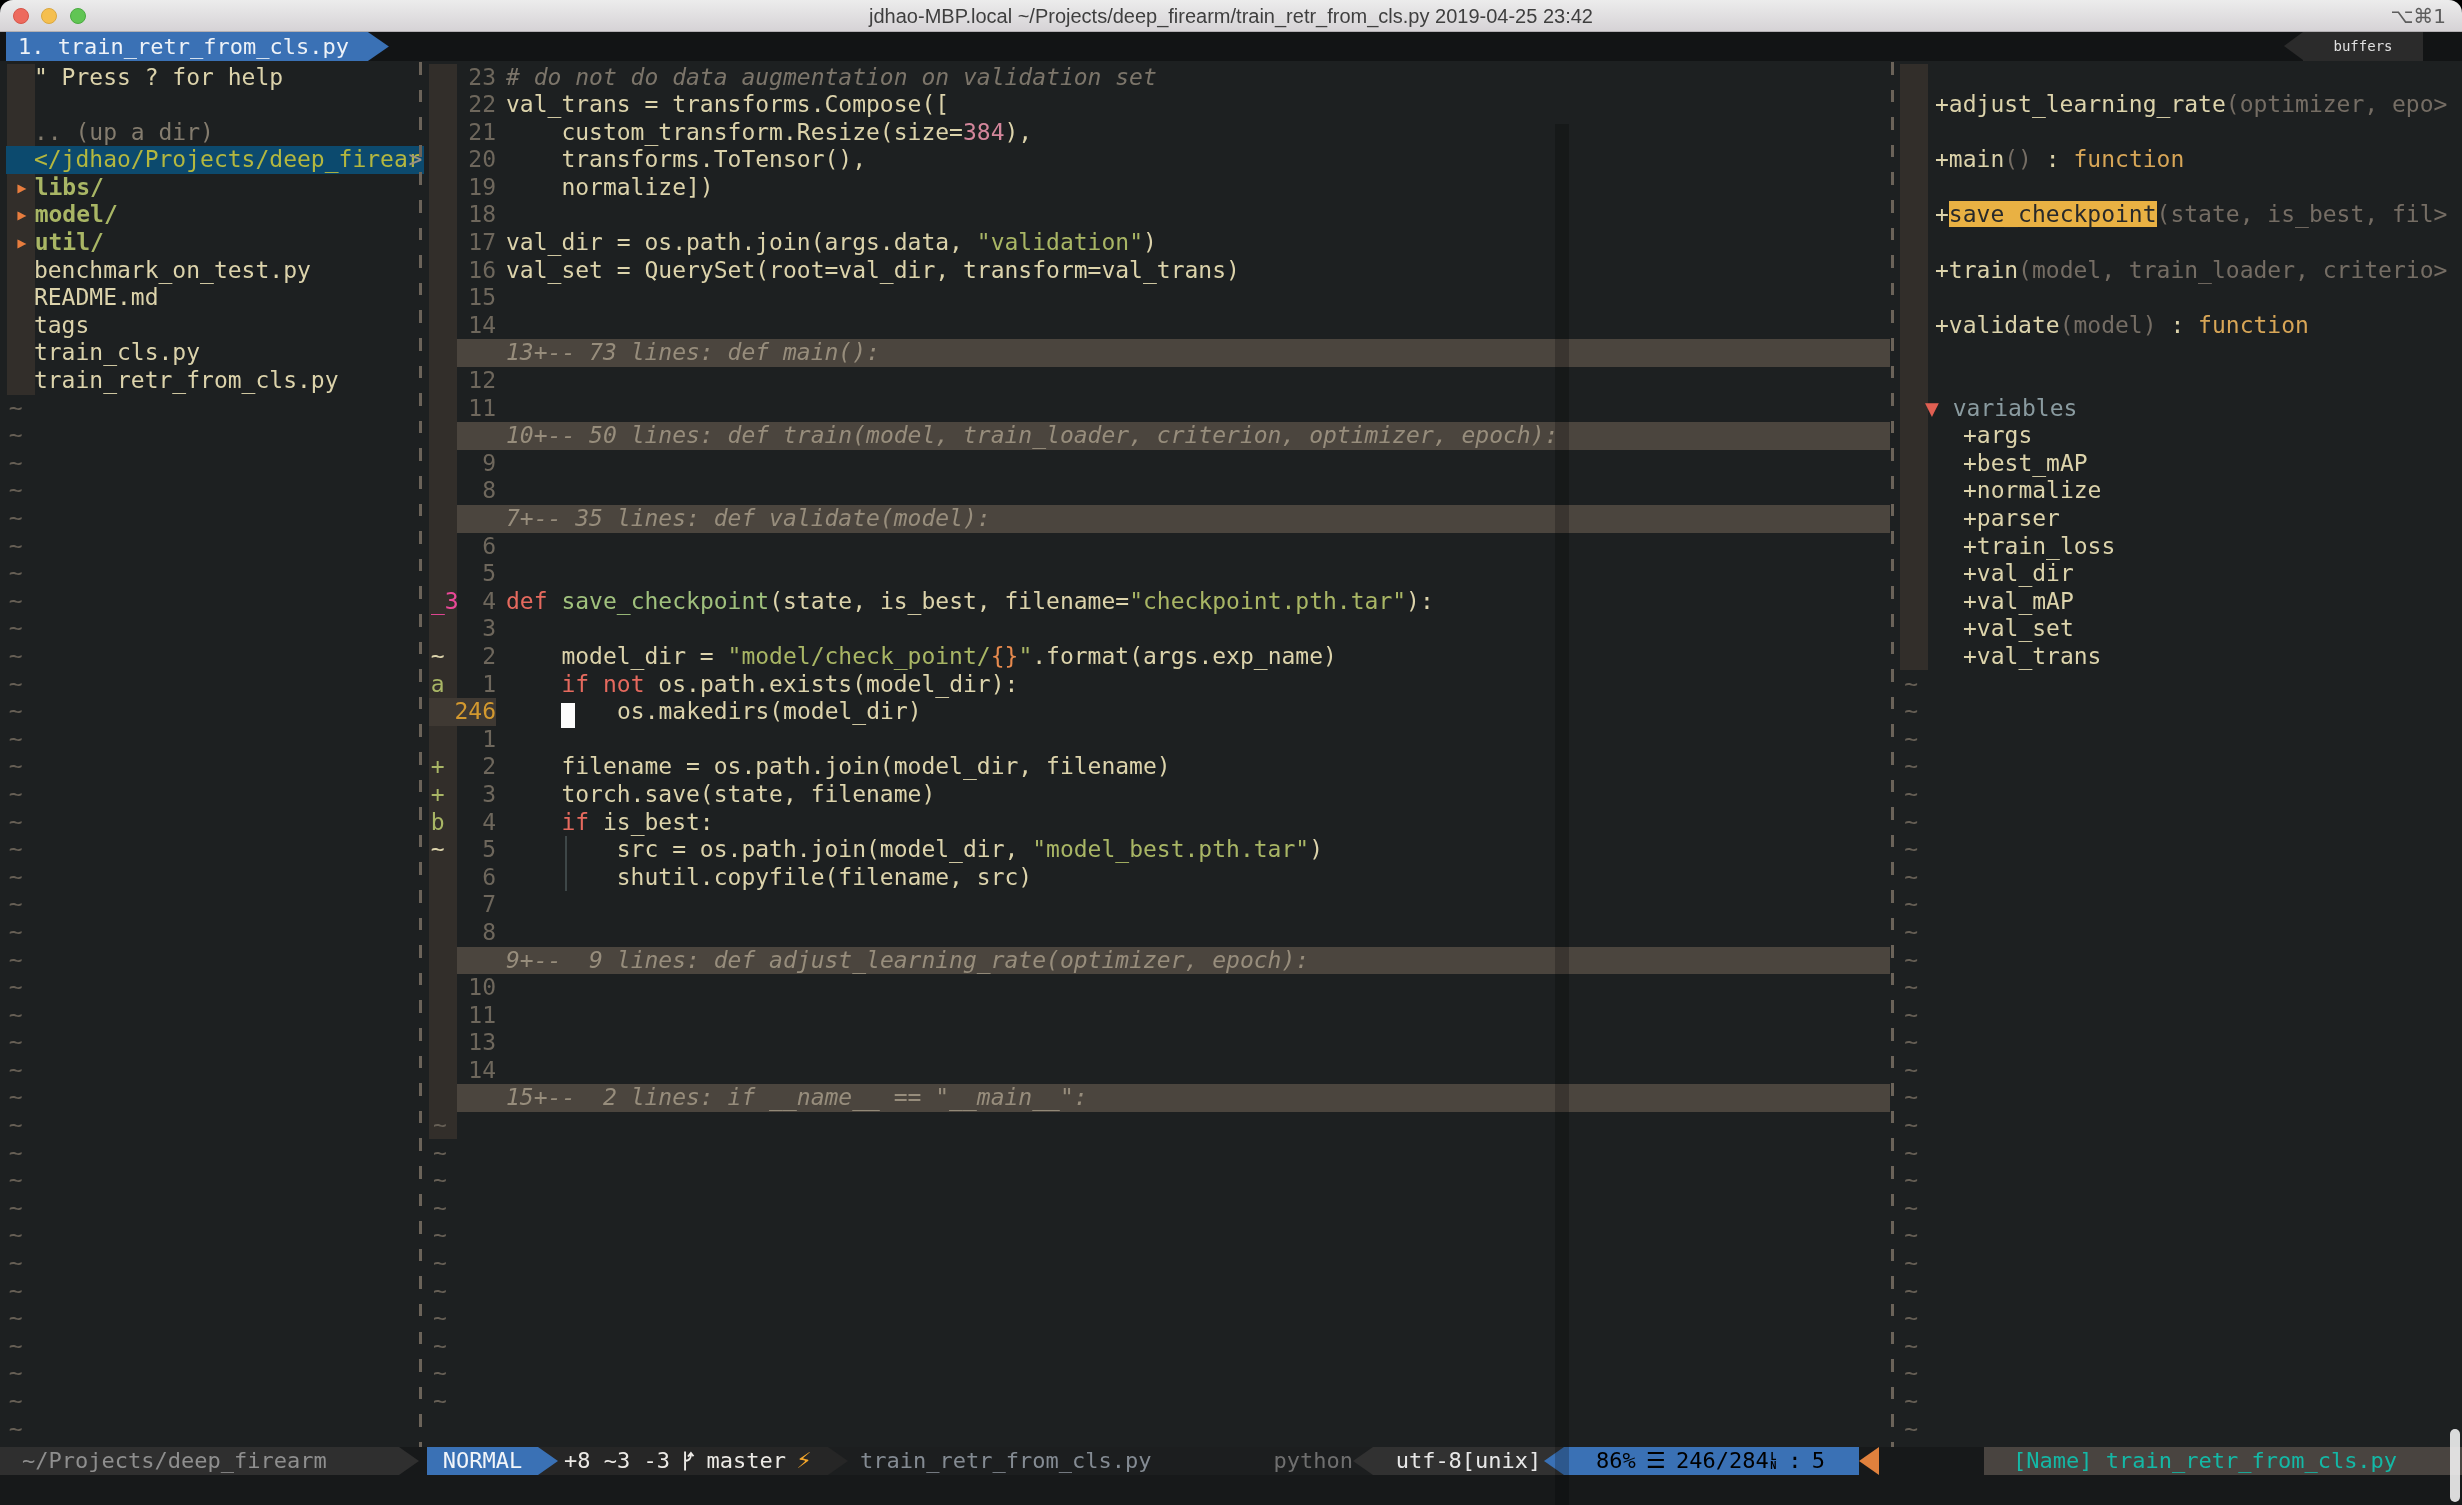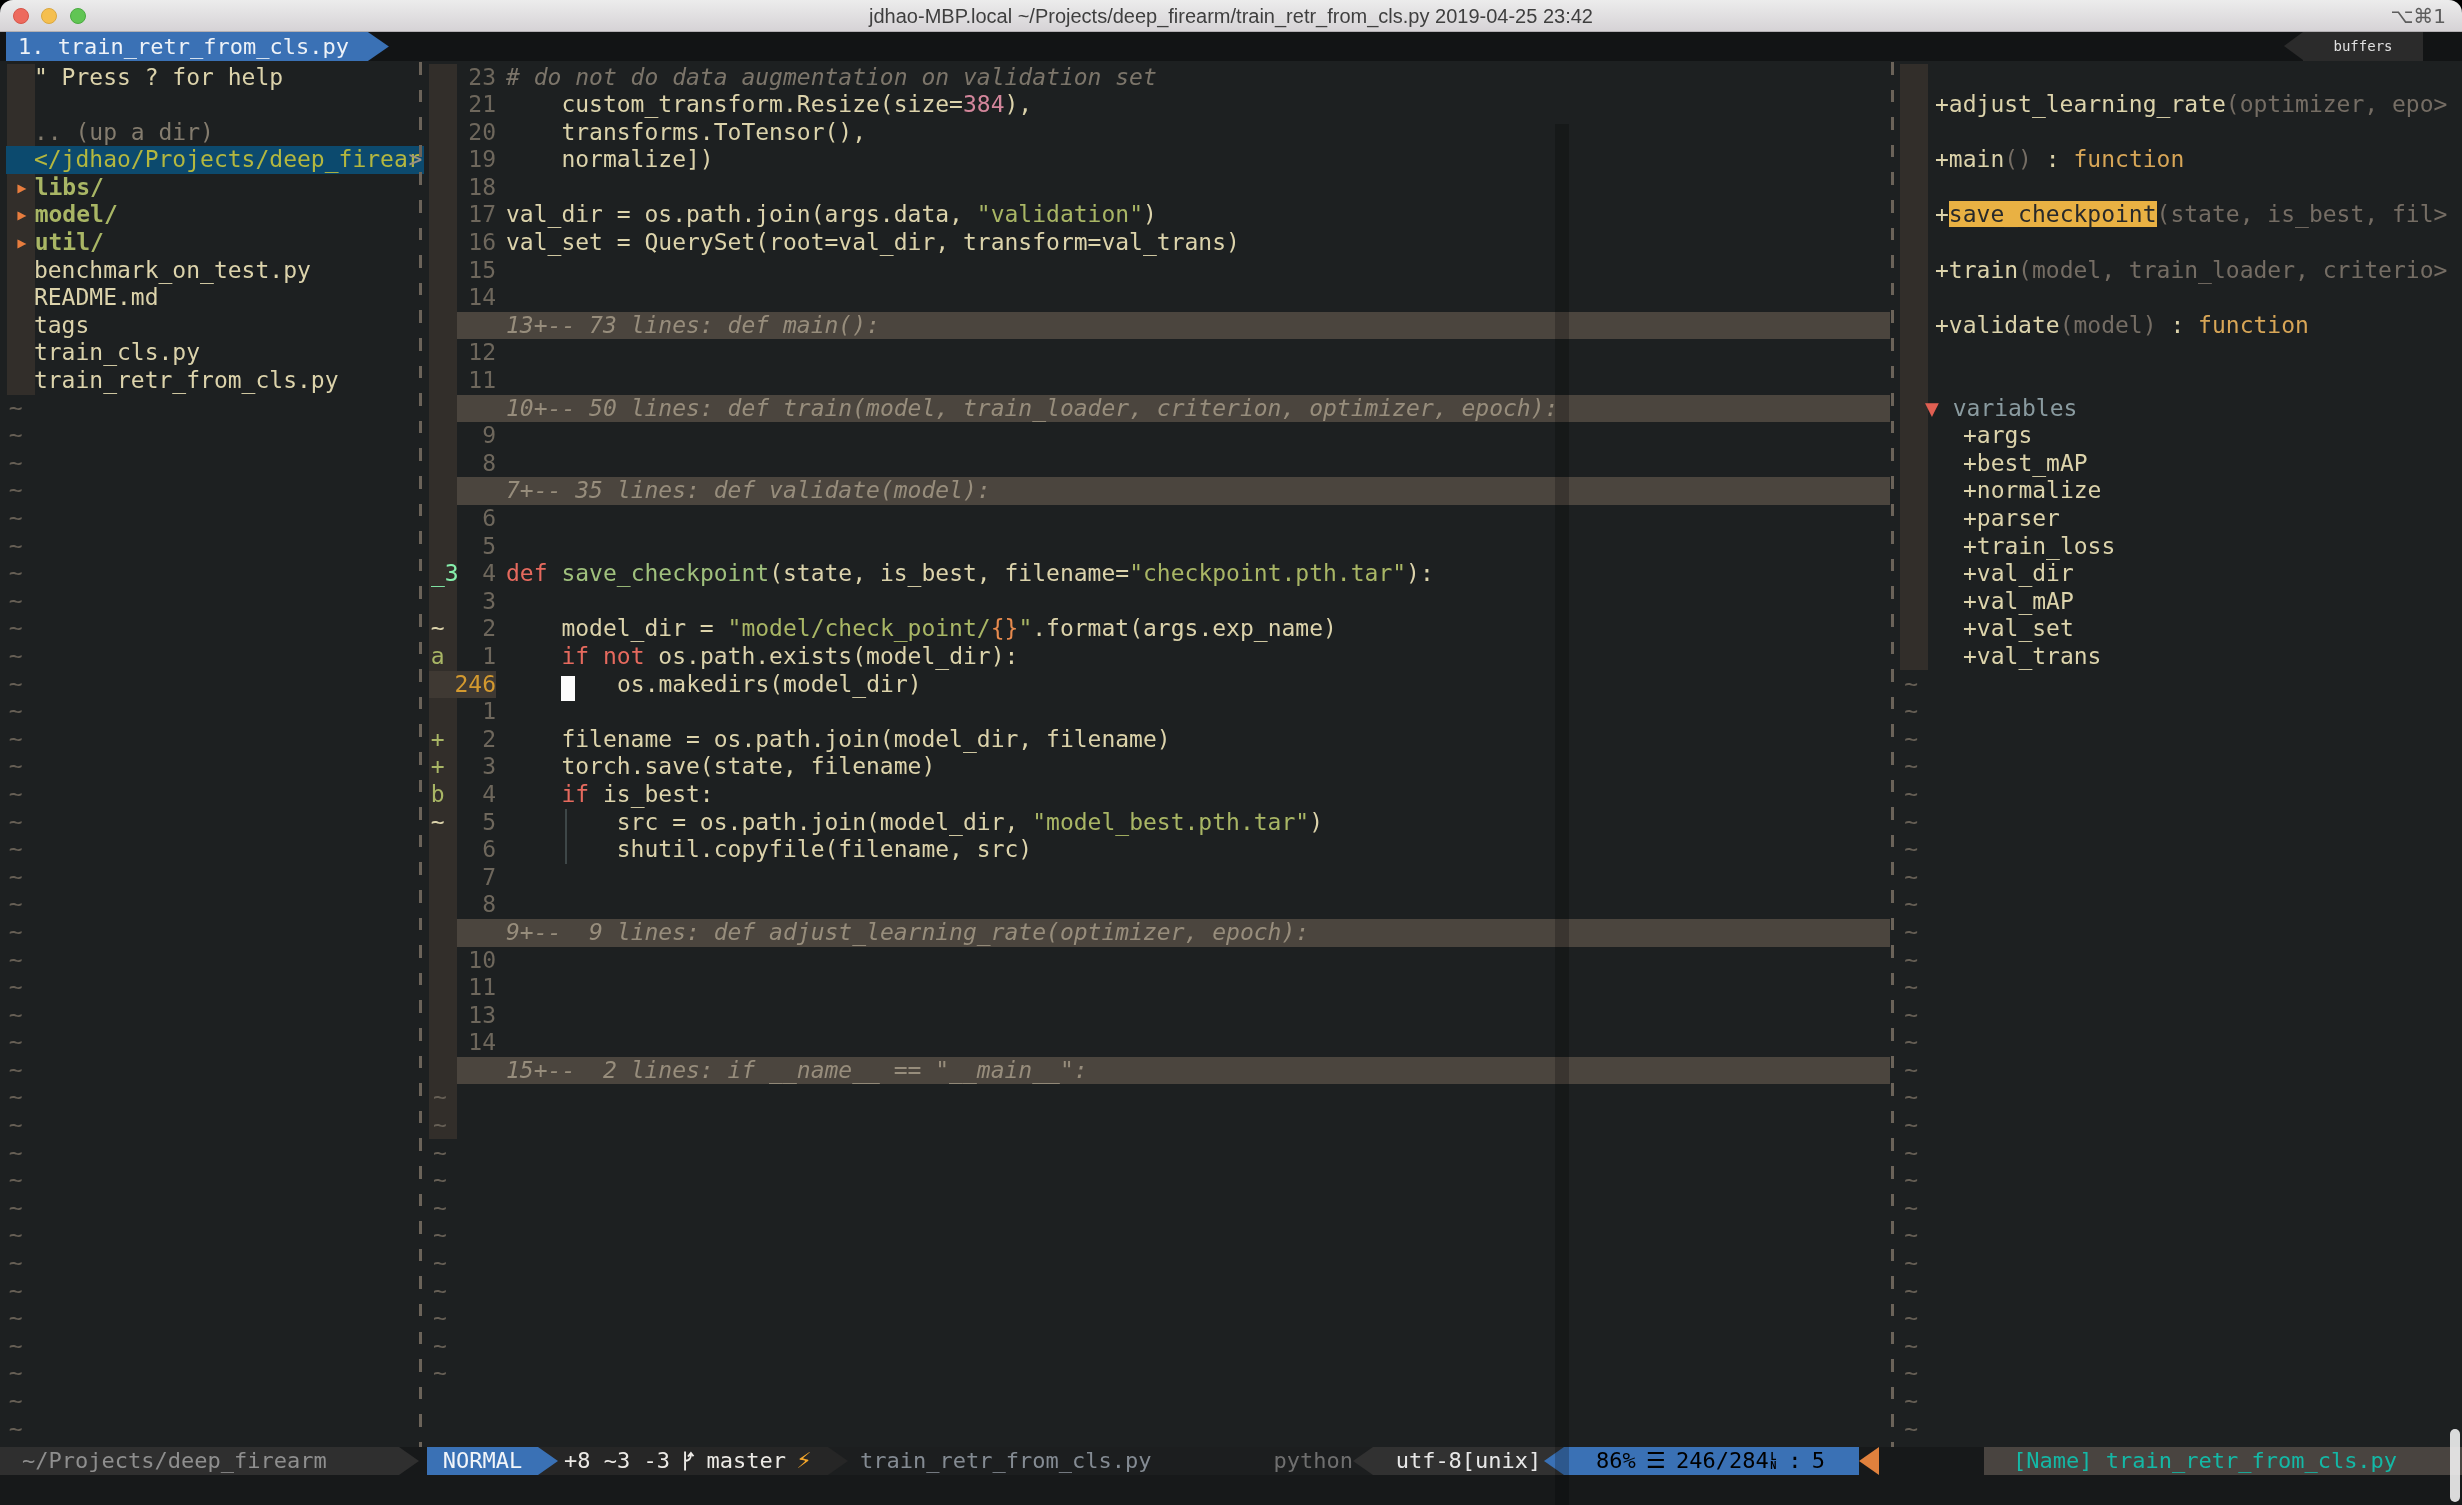--- a/index.html
+++ b/index.html
@@ -172,38 +172,39 @@
         <div class="row" style="padding-left: 2.9px;"><span class="tilde">~</span></div>
         <div class="row" style="padding-left: 2.9px;"><span class="tilde">~</span></div>
         <div class="row" style="padding-left: 2.9px;"><span class="tilde">~</span></div>
         <div class="row" style="padding-left: 2.9px;"><span class="tilde">~</span></div>
         <div class="row" style="padding-left: 2.9px;"><span class="tilde">~</span></div>
       </div>
     <div class="vsep" style="left:419px;"></div>
 
     <div class="codewin" id="codewin">
         <div class="row"><span class="num">23</span><span class="tc"># do not do data augmentation on validation set</span></div>
+        <div class="row"><span class="num">22</span><span>val_trans = transforms.Compose([</span></div>
         <div class="row"><span class="num">21</span><span>    custom_transform.Resize(size=</span><span class="tn">384</span><span>),</span></div>
         <div class="row"><span class="num">20</span><span>    transforms.ToTensor(),</span></div>
         <div class="row"><span class="num">19</span><span>    normalize])</span></div>
         <div class="row"><span class="num">18</span></div>
         <div class="row"><span class="num">17</span><span>val_dir = os.path.join(args.data, </span><span class="ts">"validation"</span><span>)</span></div>
         <div class="row"><span class="num">16</span><span>val_set = QuerySet(root=val_dir, transform=val_trans)</span></div>
         <div class="row"><span class="num">15</span></div>
         <div class="row"><span class="num">14</span></div>
         <div class="row fold"><div class="foldbg"></div><span class="num">13</span><span class="ftext">+-- 73 lines: def main():</span></div>
         <div class="row"><span class="num">12</span></div>
         <div class="row"><span class="num">11</span></div>
         <div class="row fold"><div class="foldbg"></div><span class="num">10</span><span class="ftext">+-- 50 lines: def train(model, train_loader, criterion, optimizer, epoch):</span></div>
         <div class="row"><span class="num">9</span></div>
         <div class="row"><span class="num">8</span></div>
         <div class="row fold"><div class="foldbg"></div><span class="num">7</span><span class="ftext">+-- 35 lines: def validate(model):</span></div>
         <div class="row"><span class="num">6</span></div>
         <div class="row"><span class="num">5</span></div>
-        <div class="row"><span class="sign" style="color: #86efac; text-align: right;">_3</span><span class="num">4</span><span class="tk">def</span><span> </span><span class="tf">save_checkpoint</span><span>(state, is_best, filename=</span><span class="ts">"checkpoint.pth.tar"</span><span>):</span></div>
+        <div class="row"><span class="sign" style="color: #ec4899; text-align: right;">_3</span><span class="num">4</span><span class="tk">def</span><span> </span><span class="tf">save_checkpoint</span><span>(state, is_best, filename=</span><span class="ts">"checkpoint.pth.tar"</span><span>):</span></div>
         <div class="row"><span class="num">3</span></div>
         <div class="row"><span class="sign" style="color: rgb(220, 211, 171);">~</span><span class="num">2</span><span>    model_dir = </span><span class="ts">"model/check_point/</span><span class="to">{}</span><span class="ts">"</span><span>.format(args.exp_name)</span></div>
         <div class="row"><span class="sign" style="color: rgb(169, 182, 101);">a</span><span class="num">1</span><span>    </span><span class="tk">if</span><span> </span><span class="tk">not</span><span> os.path.exists(model_dir):</span></div>
         <div class="row cur"><div class="gutbg"></div><span class="num">246</span><span>    </span><span class="cursor"> </span><span>   os.makedirs(model_dir)</span></div>
         <div class="row"><span class="num">1</span></div>
         <div class="row"><span class="sign" style="color: rgb(169, 182, 101);">+</span><span class="num">2</span><span>    filename = os.path.join(model_dir, filename)</span></div>
         <div class="row"><span class="sign" style="color: rgb(169, 182, 101);">+</span><span class="num">3</span><span>    torch.save(state, filename)</span></div>
         <div class="row"><span class="sign" style="color: rgb(169, 182, 101);">b</span><span class="num">4</span><span>    </span><span class="tk">if</span><span> is_best:</span></div>
         <div class="row"><span class="sign" style="color: rgb(220, 211, 171);">~</span><span class="num">5</span><span class="guide"></span><span>        src = os.path.join(model_dir, </span><span class="ts">"model_best.pth.tar"</span><span>)</span></div>
         <div class="row"><span class="num">6</span><span class="guide"></span><span>        shutil.copyfile(filename, src)</span></div>

